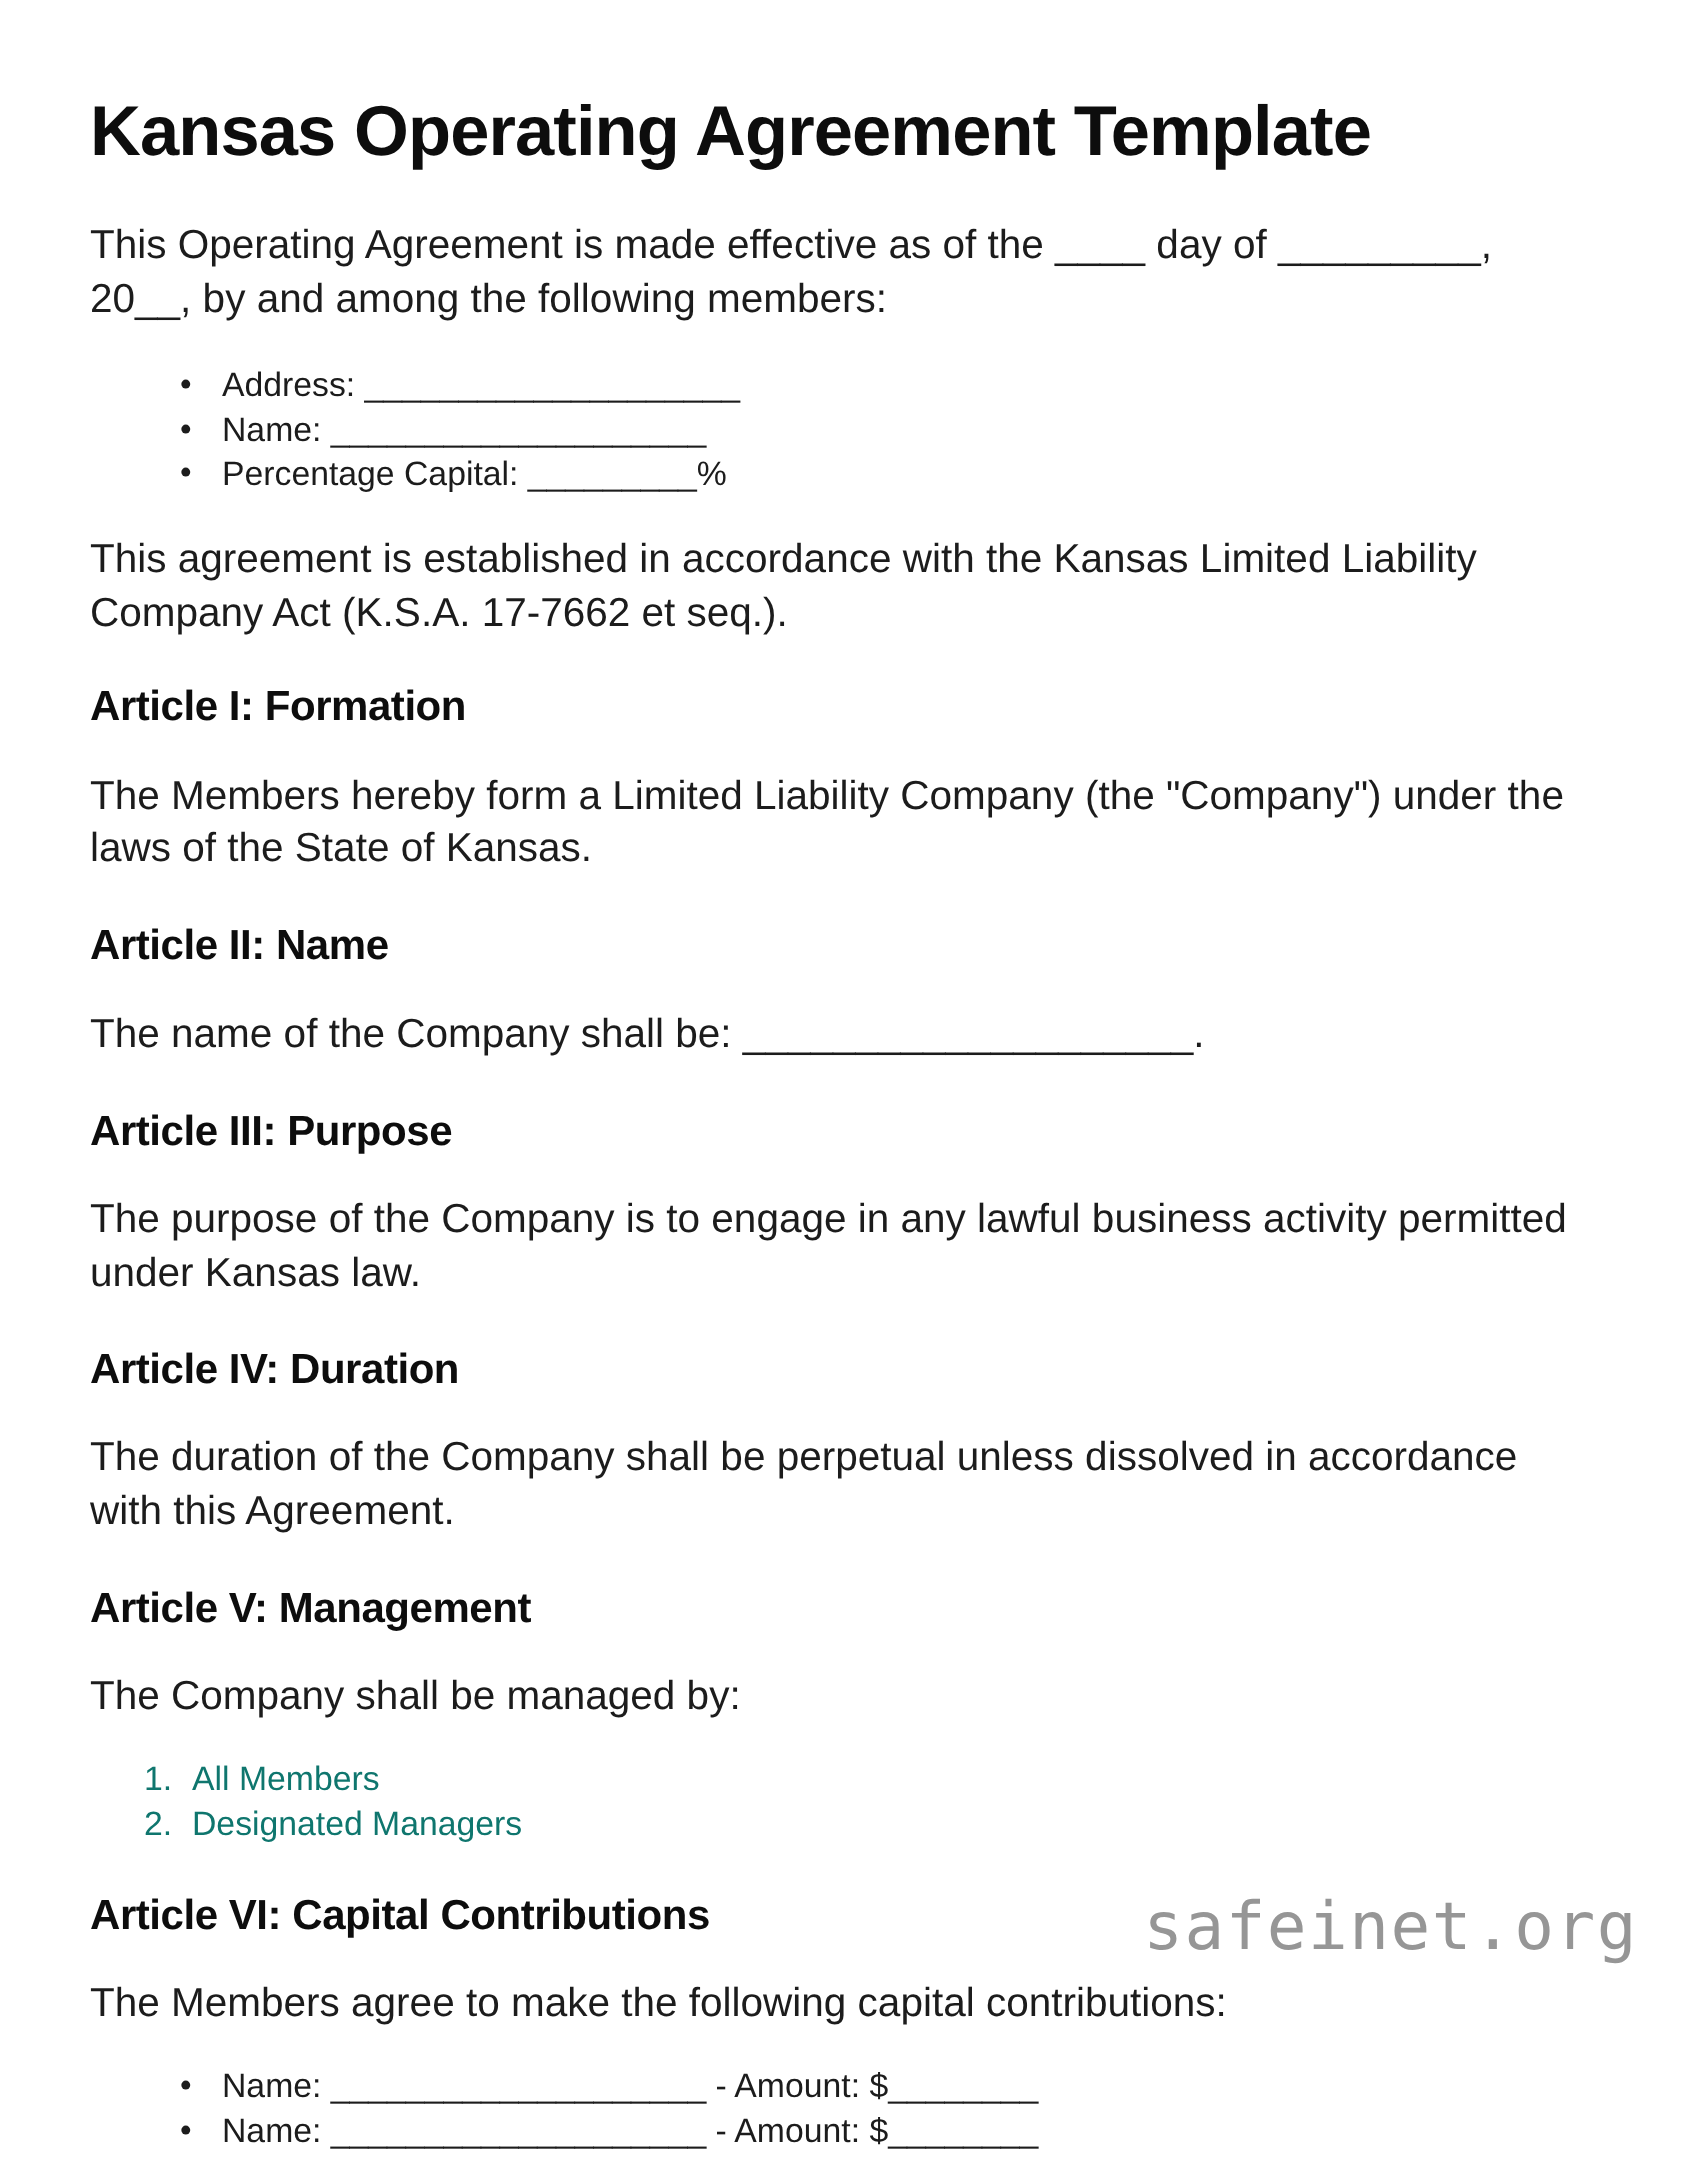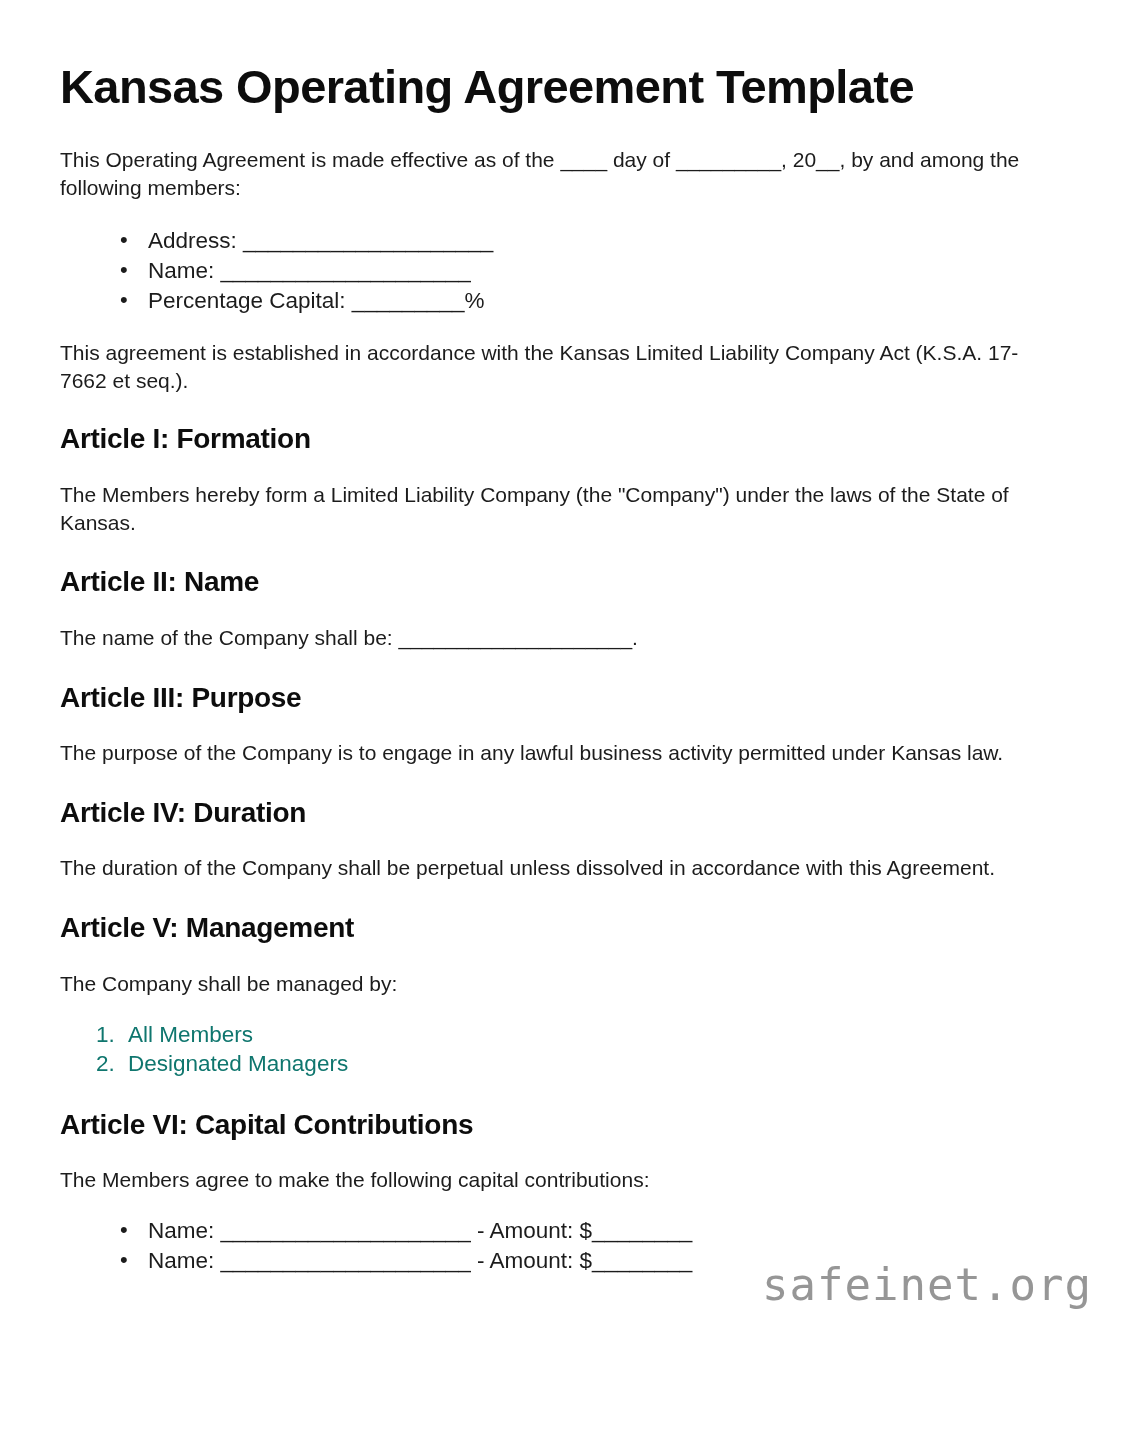--- a/index.html
+++ b/index.html
@@ -32,21 +32,21 @@
   .doc-title {
     font-size: 47px;
     font-weight: bold;
     line-height: 1.06;
     letter-spacing: -0.6px;
     margin: 0 0 34px 0;
     color: #0d0d0d;
   }
 
   .para {
-    font-size: 21px;
+    font-size: 27px;
     line-height: 1.33;
     margin: 0 0 24px 0;
     color: #1c1c1c;
     max-width: 998px;
   }
 
   .para.tight {
     margin-bottom: 22px;
   }
 

